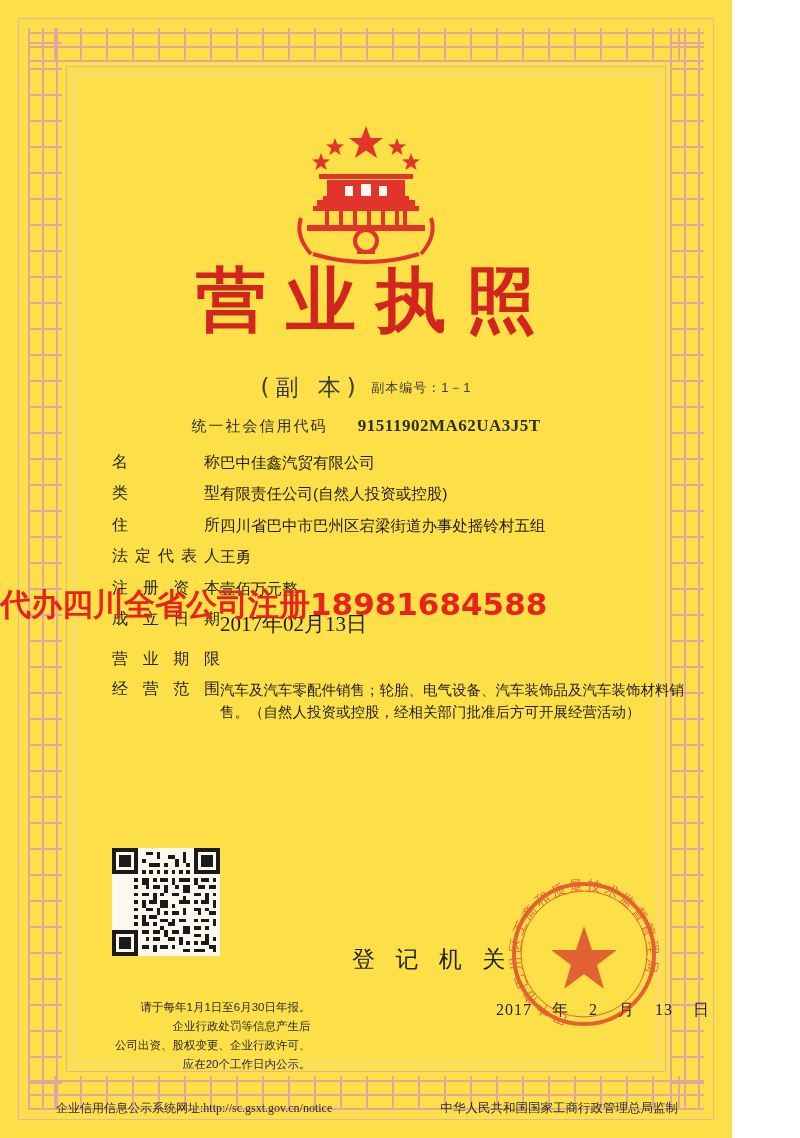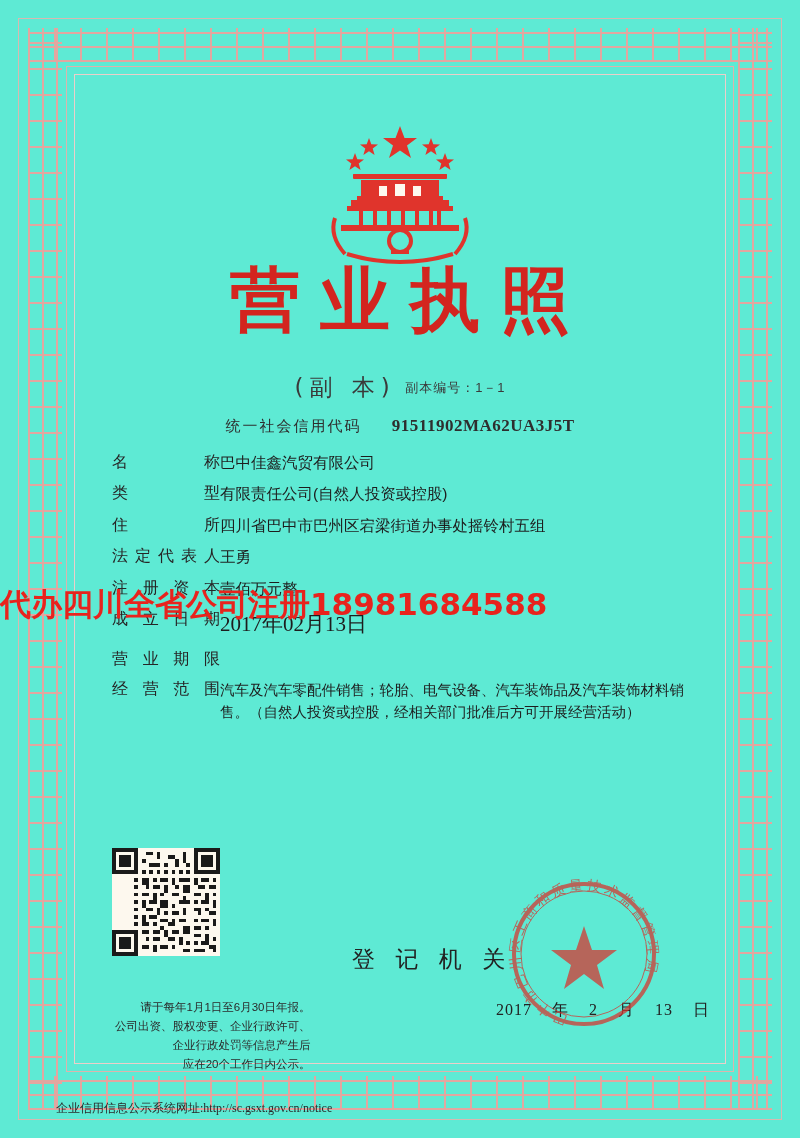--- a/index.html
+++ b/index.html
@@ -5,23 +5,23 @@
   html, body {
     margin: 0;
     padding: 0;
     background: #ffffff;
   }
   body {
     font-family: "Liberation Sans", sans-serif;
   }
   .page {
     position: relative;
-    width: 800px;
+    width: 732px;
     height: 1138px;
-    background: #5eead4;
+    background: #fde047;
     overflow: hidden;
   }
   
   .frame-outer {
     position: absolute;
     left: 18px; top: 18px; right: 18px; bottom: 18px;
     border: 1px solid #d8b9b0;
   }
   
   .band {
@@ -451,20 +451,21 @@
         <path id="sealpath" d="M76,140 a64,64 0 1,1 0.1,0" fill="none"></path>
         <text font-family="DejaVu Sans, sans-serif" font-size="14" fill="#d8322c" letter-spacing="3">
           <textPath href="#sealpath" startOffset="4%">巴中市巴州区工商和质量技术监督管理局</textPath>
         </text>
       </g>
     </svg>
   </div>
 
   <div class="notes">
     <div>请于每年1月1日至6月30日年报。</div>
+    <div>企业行政处罚等信息产生后</div>
     <div>公司出资、股权变更、企业行政许可、</div>
-    <div>企业行政处罚等信息产生后</div>
     <div>应在20个工作日内公示。</div>
   </div>
 
   <div class="footer-left">企业信用信息公示系统网址:http://sc.gsxt.gov.cn/notice</div>
+  <div class="footer-right">中华人民共和国国家工商行政管理总局监制</div>
 
 </div>
 
 </body></html>

